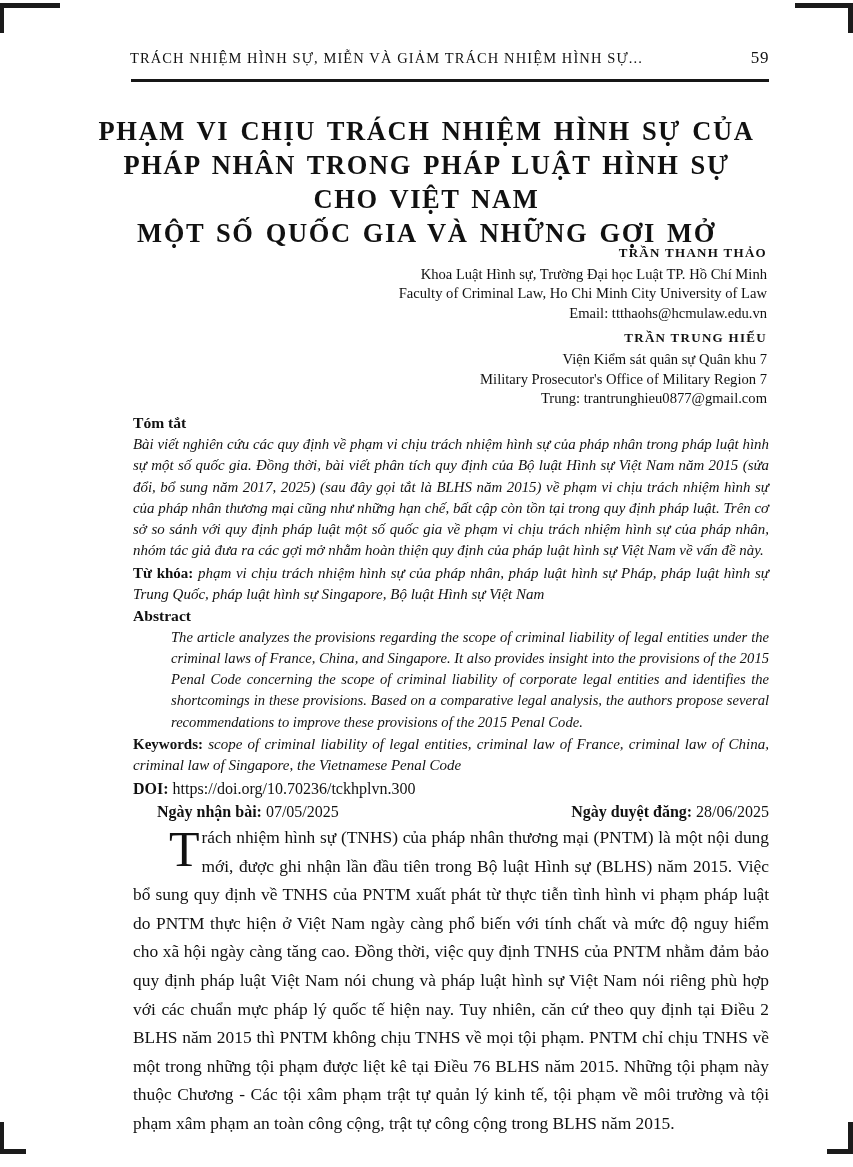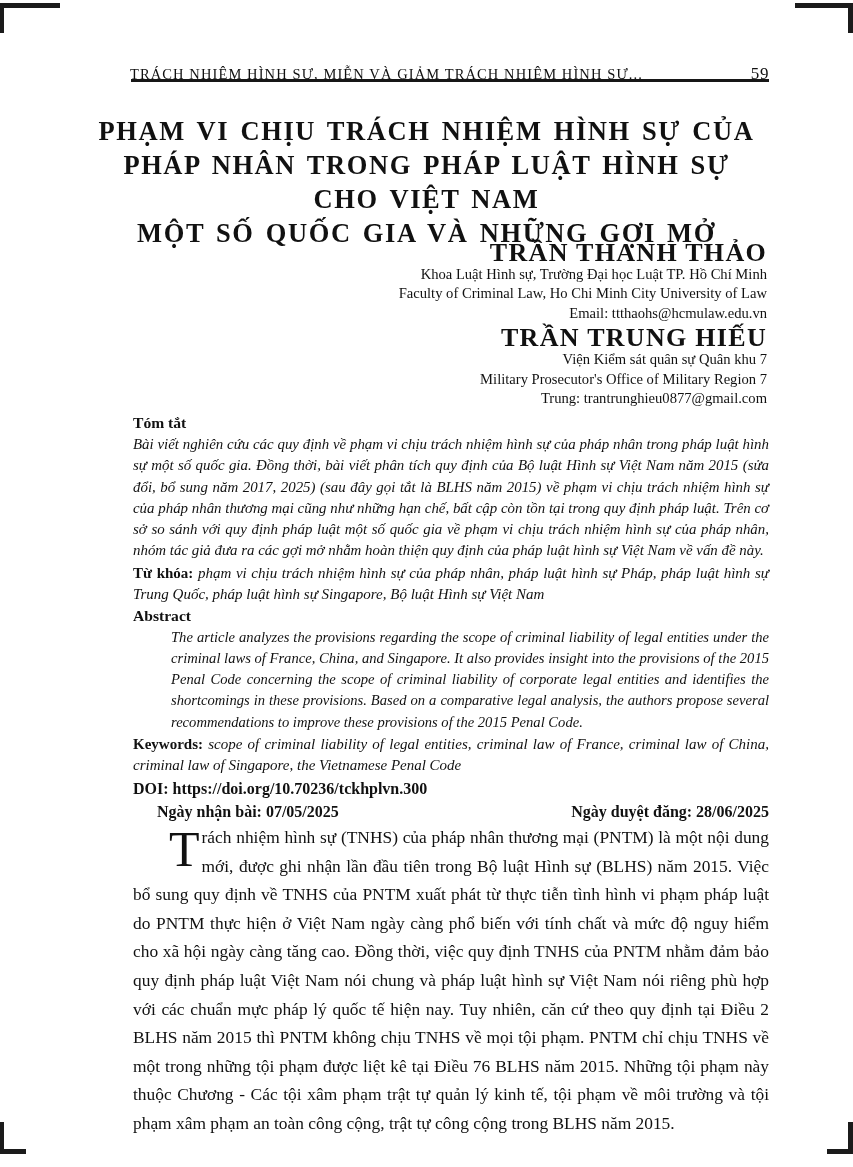--- a/index.html
+++ b/index.html
@@ -44,21 +44,21 @@
   .frame-bot-right-h {
     bottom: 13px; right: 0; width: 26px; height: 5px;
   }
   .frame-bot-right-v {
     bottom: 13px; right: 0; width: 5px; height: 32px;
   }
 
   
   .running-head {
     position: absolute;
-    top: 64px;
+    top: 48px;
     left: 130px;
     right: 84px;
     display: flex;
     align-items: baseline;
     justify-content: space-between;
     font-variant: small-caps;
     font-size: 16.5px;
     letter-spacing: 0.6px;
   }
   .running-head-title {
@@ -100,21 +100,21 @@
 
   
   .authors {
     position: absolute;
     top: 238px;
     left: 200px;
     right: 86px;
     text-align: right;
   }
   .author-name {
-    font-size: 26px;
+    font-size: 13px;
     font-weight: bold;
     letter-spacing: 1.3px;
     line-height: 24px;
     margin-top: 3px;
   }
   .author-line {
     font-size: 14.6px;
     line-height: 19.4px;
   }
 
@@ -166,21 +166,21 @@
     top: 777px;
     left: 133px;
     right: 84px;
     font-size: 16px;
     line-height: 23px;
   }
   .meta-line {
     font-weight: bold;
   }
   .meta-line .val {
-    font-weight: bold;
+    font-weight: normal;
   }
   .dates-row {
     display: flex;
     justify-content: space-between;
     margin-left: 24px;
   }
 
   
   .body-text {
     position: absolute;

